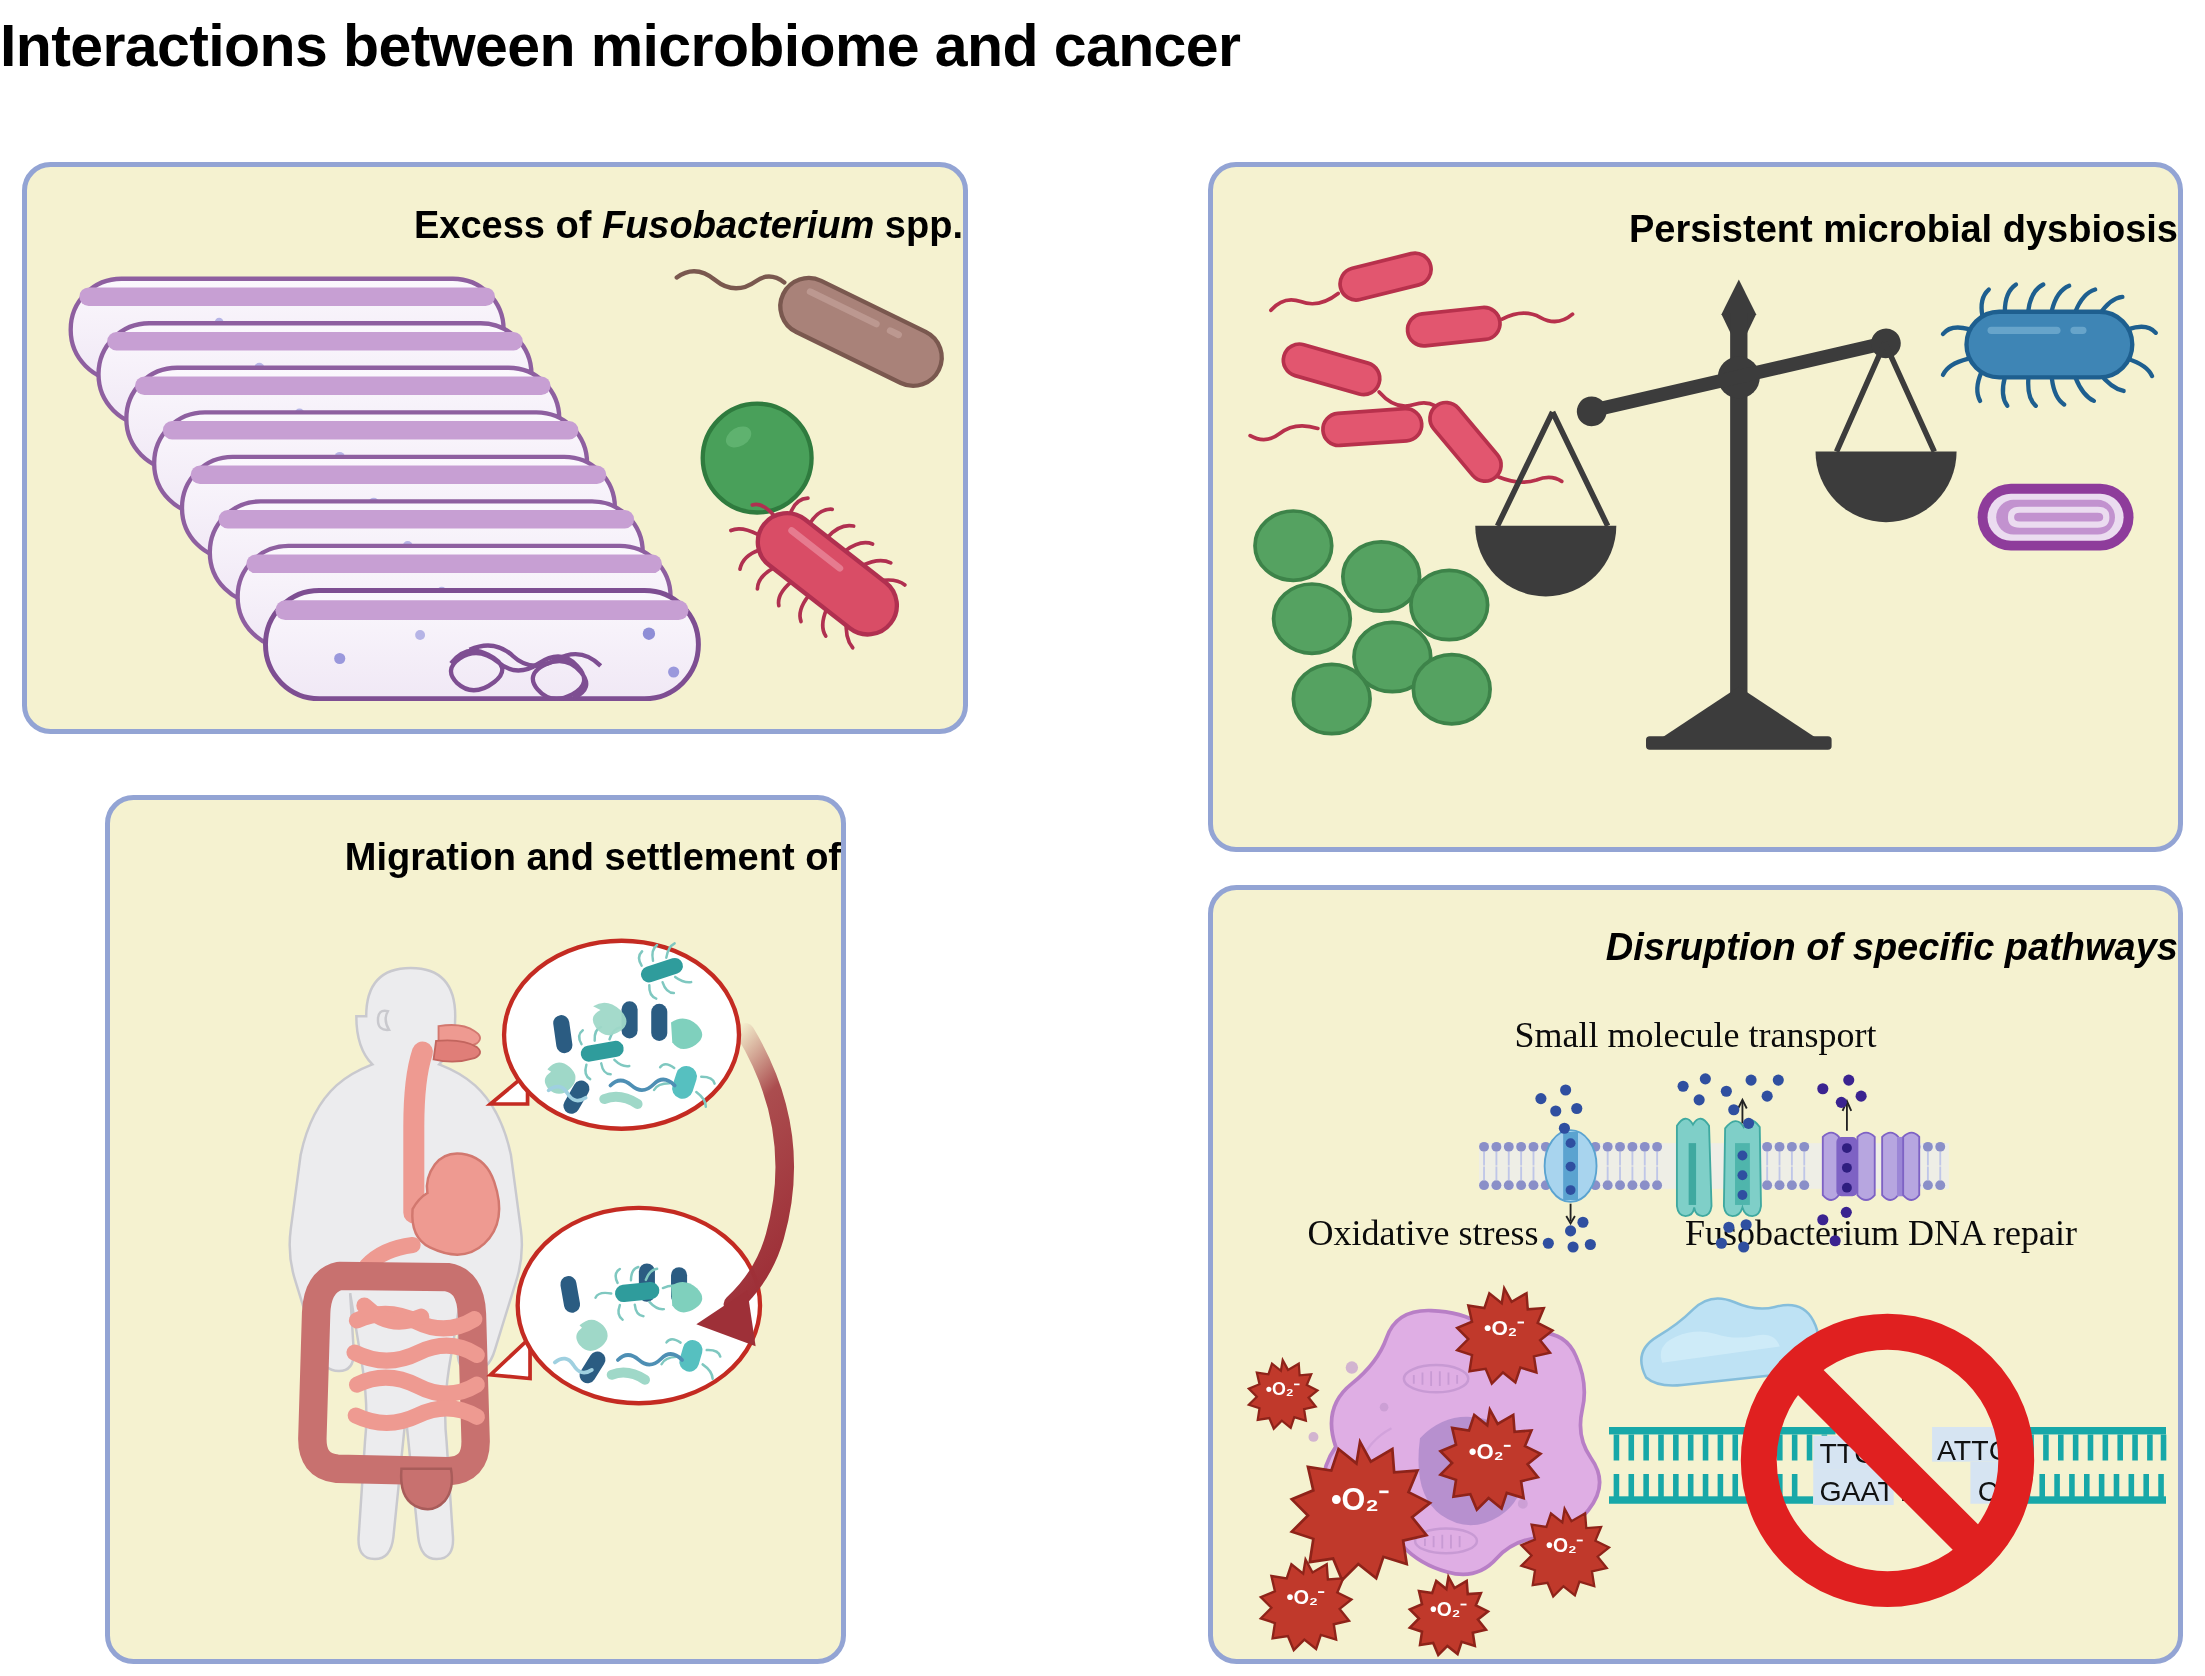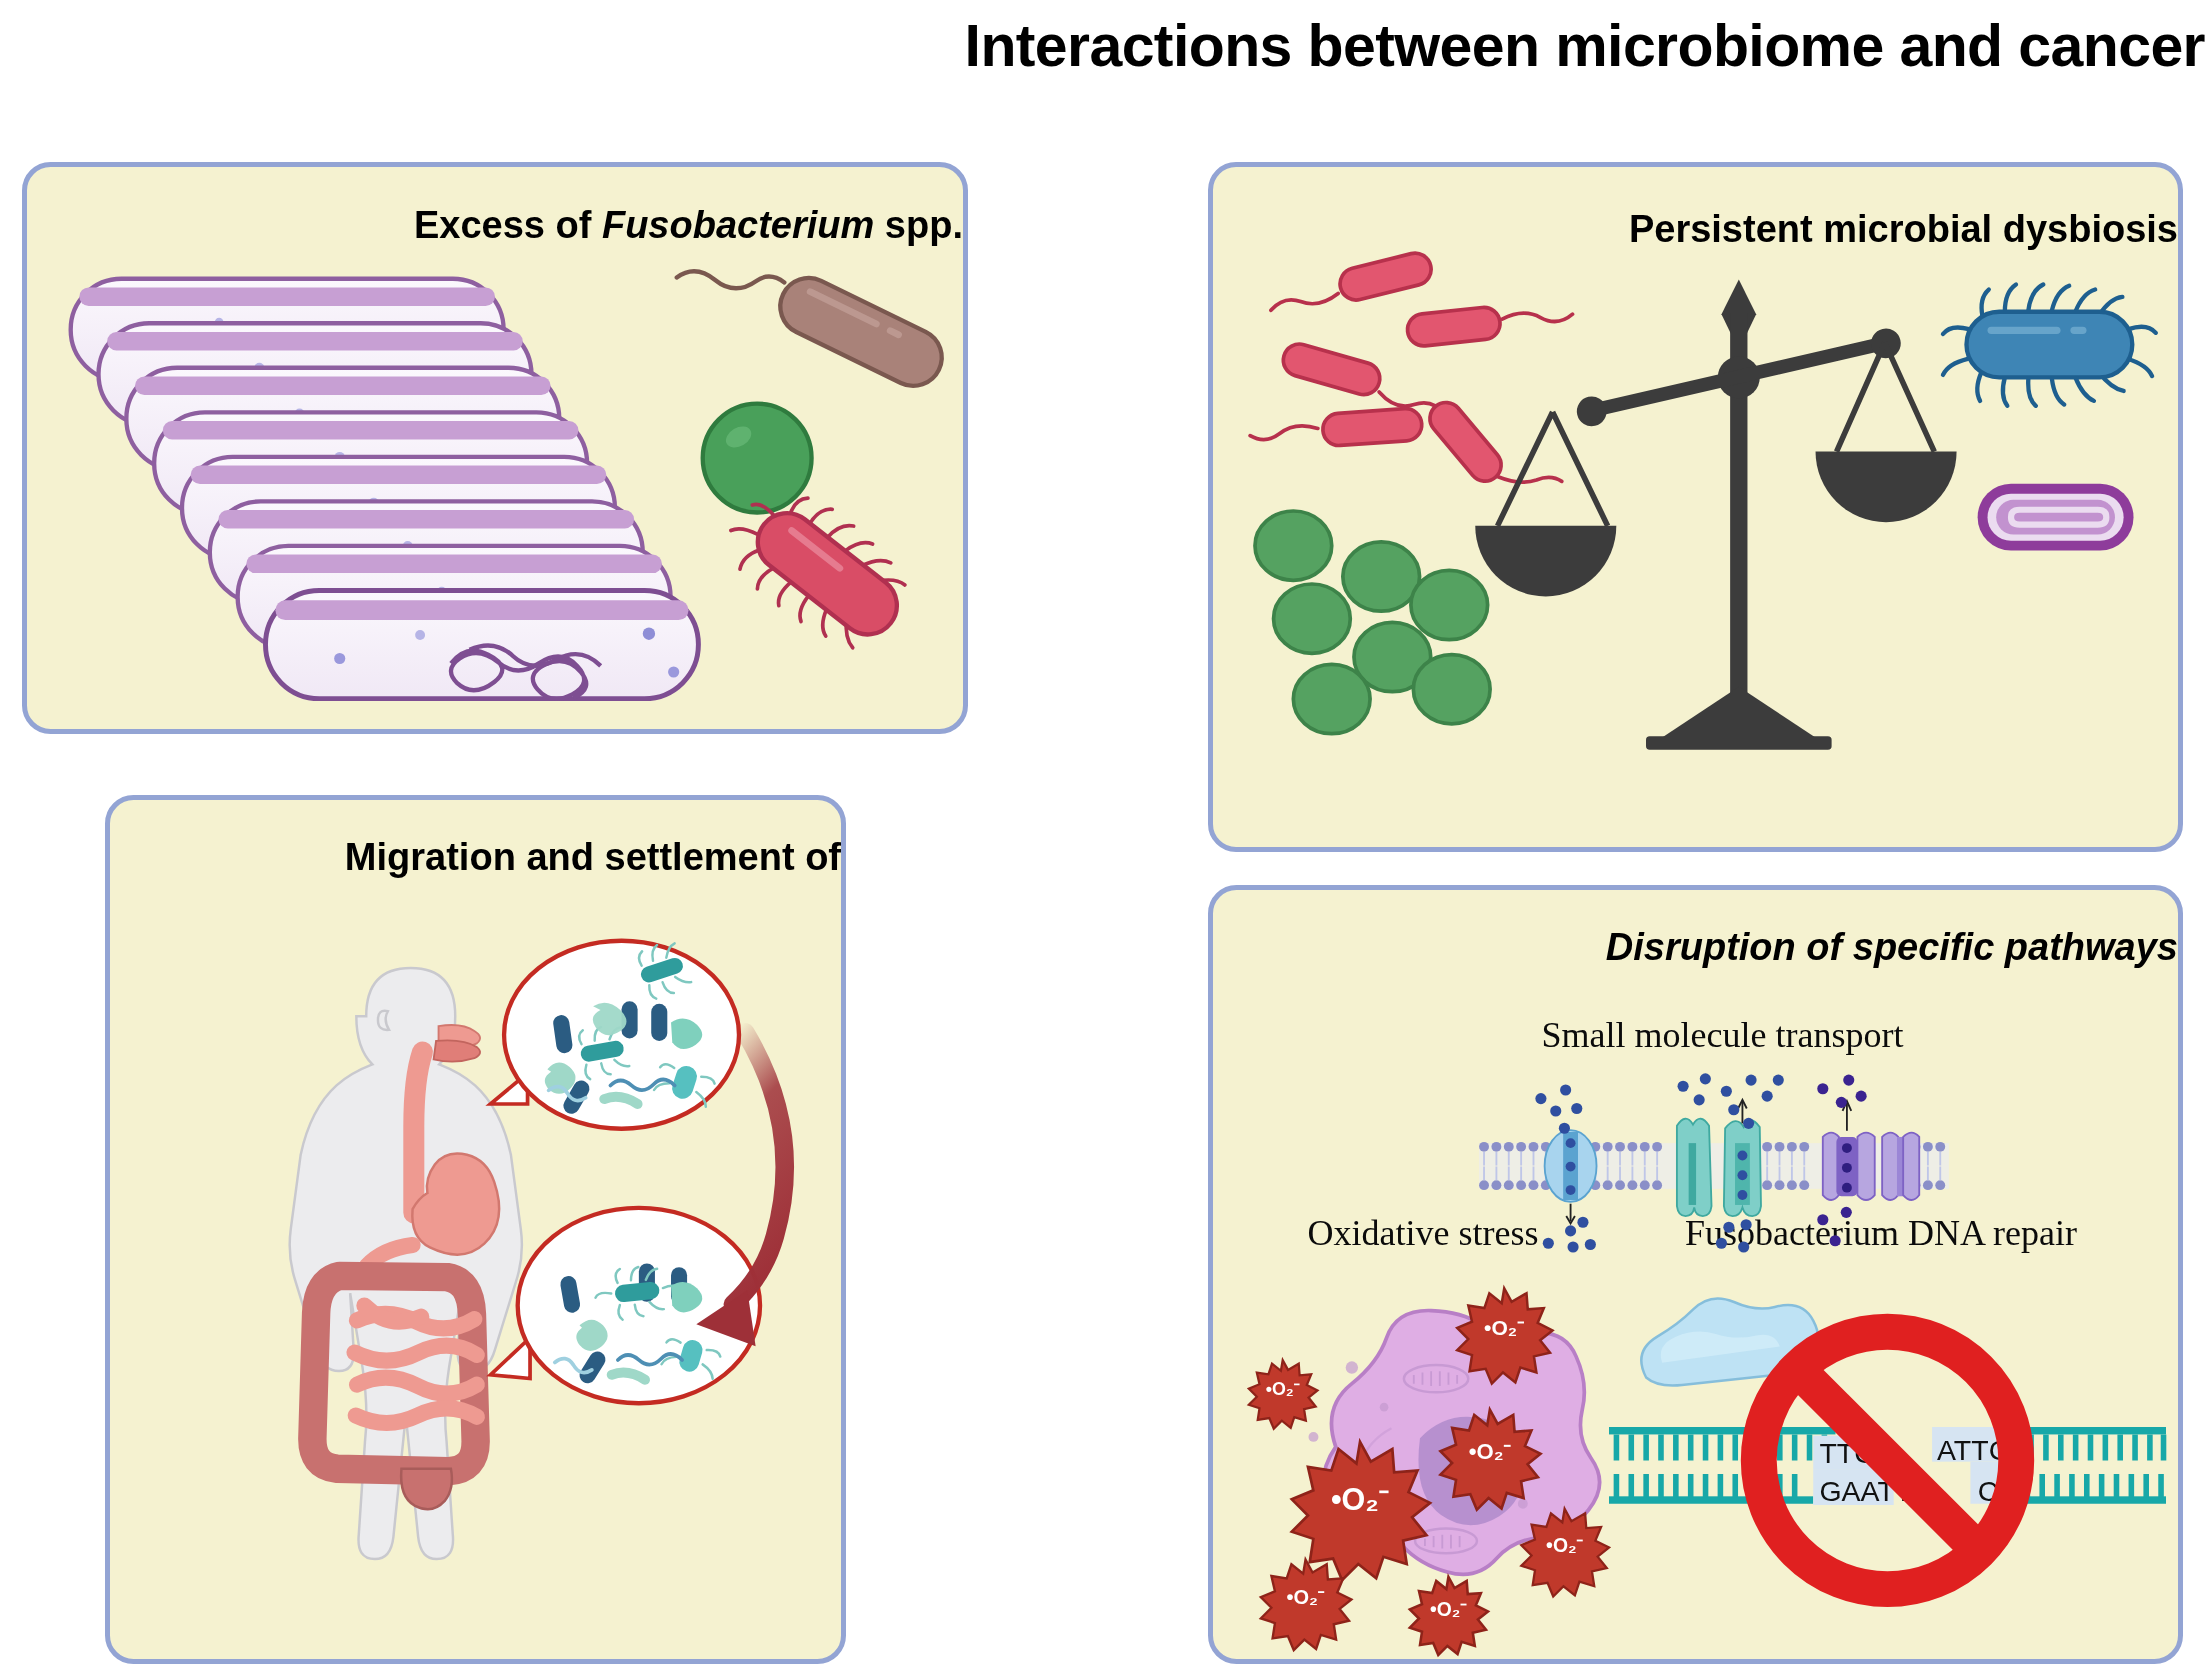--- a/index.html
+++ b/index.html
@@ -5,21 +5,21 @@
   html,body{margin:0;padding:0;}
   body{
     width:2205px;height:1676px;background:#ffffff;
     font-family:"Liberation Sans", sans-serif;
     overflow:hidden;position:relative;
   }
   .fig{position:absolute;inset:0;}
 
   
   .fig-title{
-    position:absolute;left:0;top:12.4px;width:100%;text-align:right;
+    position:absolute;left:0;top:12.4px;width:100%;text-align:left;
     font-size:59px;font-weight:bold;color:#000;letter-spacing:-0.6px;
     font-family:"Liberation Sans", sans-serif;
   }
 
   
   .panel{
     position:absolute;background:#F5F2D0;border:5px solid #93A4D4;
     border-radius:28.5px;box-sizing:border-box;
   }
   #panel-fuso      {left:22px;  top:162px;  width:946px;height:572px;}
@@ -35,21 +35,21 @@
   .panel-title i{font-style:italic;}
   #t-fuso      {top:36px;}
   #t-dysbiosis {top:40px;}
   #t-migration {top:35px;}
   #t-pathways  {top:35px;font-style:italic;}
 
   .sub-label{
     position:absolute;text-align:center;color:#0b0b0b;
     font-family:"Liberation Serif", serif;font-size:36px;white-space:nowrap;
   }
-  #lbl-smt{left:0;width:100%;top:124px;margin-left:27px;}
+  #lbl-smt{left:0;width:100%;top:124px;}
   #lbl-ox {left:37px;width:346px;top:322px;}
   #lbl-dna{left:396px;width:544px;top:322px;}
 
   .art{position:absolute;overflow:visible;}
 </style>
 </head>
 <body>
 
 <div class="fig">
 

